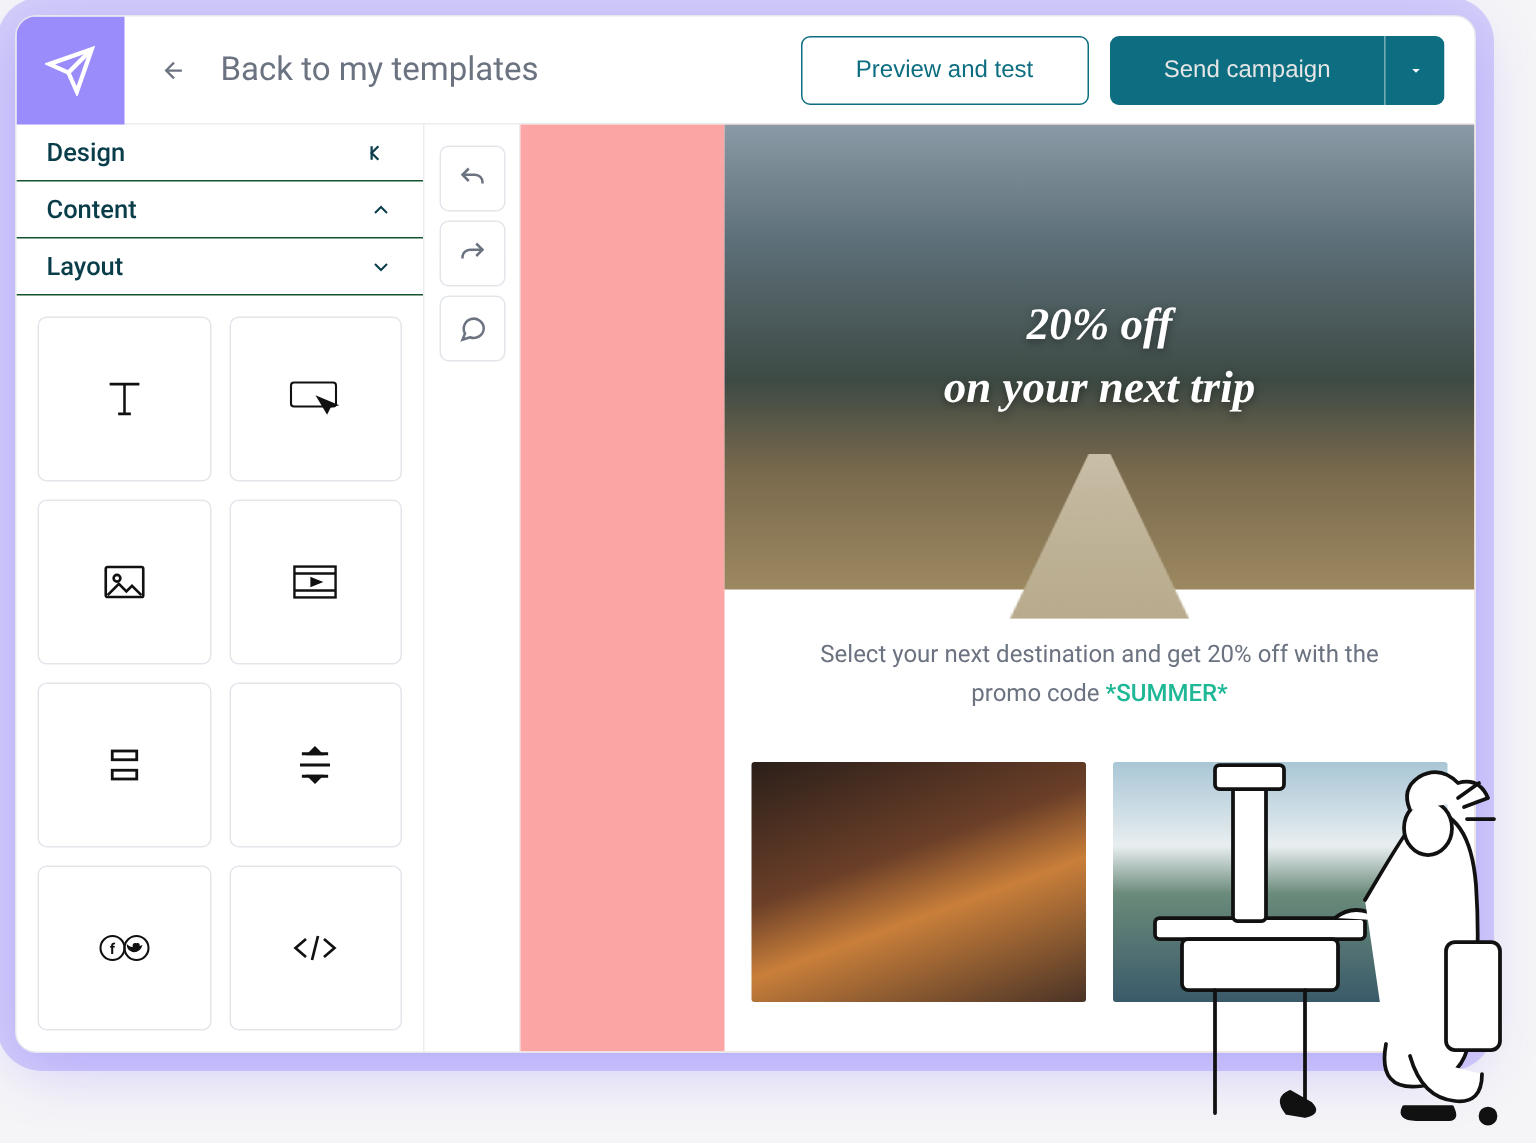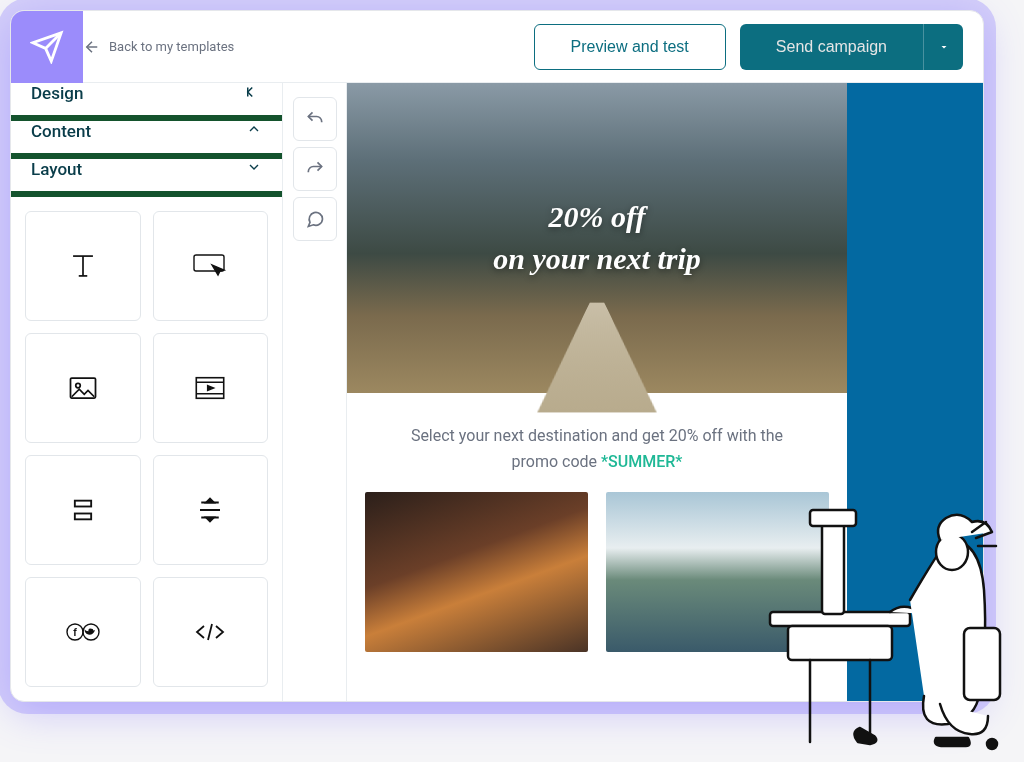--- a/index.html
+++ b/index.html
@@ -1,40 +1,40 @@
 <!DOCTYPE html>
 <html><head>
 <meta charset="utf-8">
 <style>
 *{box-sizing:border-box;margin:0;padding:0}
 body{font-family:-apple-system,BlinkMacSystemFont,"Segoe UI",Roboto,sans-serif;background:#f5f5f7;width:1024px;height:762px;position:relative;overflow:hidden}
 .frame-glow{position:absolute;inset:10px 40px 60px 10px;border-radius:18px;box-shadow:0 0 0 12px rgba(110,90,255,.25),0 10px 40px rgba(110,90,255,.3)}
 .frame{position:absolute;inset:10px 40px 60px 10px;border-radius:14px;background:#fff;overflow:hidden;border:1px solid #e5e7eb}
 .topbar{height:72px;display:flex;align-items:center;border-bottom:1px solid #e9edf0}
 .logo-sq{width:72px;height:72px;background:#9b8cfb;display:flex;align-items:center;justify-content:center}
-.back-link{display:flex;align-items:center;gap:8px;color:#6b7280;font-size:13px;cursor:pointer}
+.back-link{display:flex;align-items:center;gap:22px;padding-left:24px;color:#6b7280;font-size:22px;cursor:pointer}
 .spacer{flex:1}
 .btn{height:46px;padding:0 36px;border-radius:6px;font-size:16px;font-weight:500;display:flex;align-items:center;cursor:pointer}
 .btn-outline{border:1.5px solid #0c6e80;color:#0c6e80;background:#fff;margin-right:14px}
 .btn-primary{background:#0c6e80;color:#e5e5e5;border:none}
 .btn-drop{width:40px;height:46px;background:#0c6e80;border:none;border-left:1px solid rgba(255,255,255,.25);border-radius:0 6px 6px 0;margin-right:20px;display:flex;align-items:center;justify-content:center;cursor:pointer}
 .btn-primary{border-radius:6px 0 0 6px}
 .body{display:flex;height:calc(100% - 72px)}
 .sidebar{width:272px;border-right:1px solid #e9edf0;display:flex;flex-direction:column}
-.side-row{height:56px;display:flex;align-items:flex-start;justify-content:space-between;padding:0 20px;color:#0a3d4a;font-size:17px;font-weight:500;cursor:pointer;border-bottom:6px solid #14532d}
+.side-row{height:56px;display:flex;align-items:center;justify-content:space-between;padding:0 20px;color:#0a3d4a;font-size:17px;font-weight:500;cursor:pointer;border-bottom:1px solid #14532d}
 .blocks{padding:14px;display:grid;grid-template-columns:1fr 1fr;gap:12px}
 .block{aspect-ratio:1.05;border:1px solid #e2e6ea;border-radius:6px;display:flex;align-items:center;justify-content:center;cursor:grab}
 .toolcol{width:64px;border-right:1px solid #e9edf0;padding-top:14px;display:flex;flex-direction:column;align-items:center;gap:6px}
 .tool{width:44px;height:44px;border:1px solid #e2e6ea;border-radius:6px;display:flex;align-items:center;justify-content:center;color:#6b7280;cursor:pointer}
-.canvas{flex:1;background:#0369a1;display:flex;justify-content:flex-start;overflow:hidden}
+.canvas{flex:1;background:#fca5a5;display:flex;justify-content:flex-end;overflow:hidden}
 .email{width:500px;background:#fff}
 .hero{height:310px;background:linear-gradient(180deg,#8a9aa6 0%,#5d6f78 25%,#3d4a44 55%,#7a6a4d 75%,#9c8860 100%);position:relative;display:flex;align-items:center;justify-content:center}
 .hero::after{content:"";position:absolute;left:50%;top:55%;width:90px;height:180px;background:linear-gradient(#c9bfa8,#b8ab8d);transform:translateX(-50%) perspective(300px) rotateX(55deg);clip-path:polygon(40% 0,60% 0,100% 100%,0 100%)}
 .hero-text{position:relative;z-index:2;color:#fff;font-family:Georgia,"Times New Roman",serif;font-style:italic;font-weight:700;text-align:center;font-size:30px;line-height:1.4;text-shadow:0 2px 6px rgba(0,0,0,.4)}
-.sub{padding:30px 40px 18px;text-align:center;color:#6b7280;font-size:16px;line-height:1.6}
+.sub{padding:30px 40px 34px;text-align:center;color:#6b7280;font-size:16px;line-height:1.6}
 .sub .promo{color:#1fb896;font-weight:500}
 .thumbs{display:flex;gap:18px;padding:0 18px 18px}
 .thumb{flex:1;height:160px;border-radius:2px}
 .thumb.a{background:linear-gradient(160deg,#2b1f1a 0%,#6b3f28 40%,#c97f3a 60%,#4a3326 100%)}
 .thumb.b{background:linear-gradient(180deg,#a9c6d6 0%,#e8eef0 35%,#6a8a7a 55%,#3a5a6a 100%)}
 .illus{position:absolute;right:4px;bottom:10px;width:280px;height:300px}
 svg{display:block}
 </style>
 </head>
 <body>

